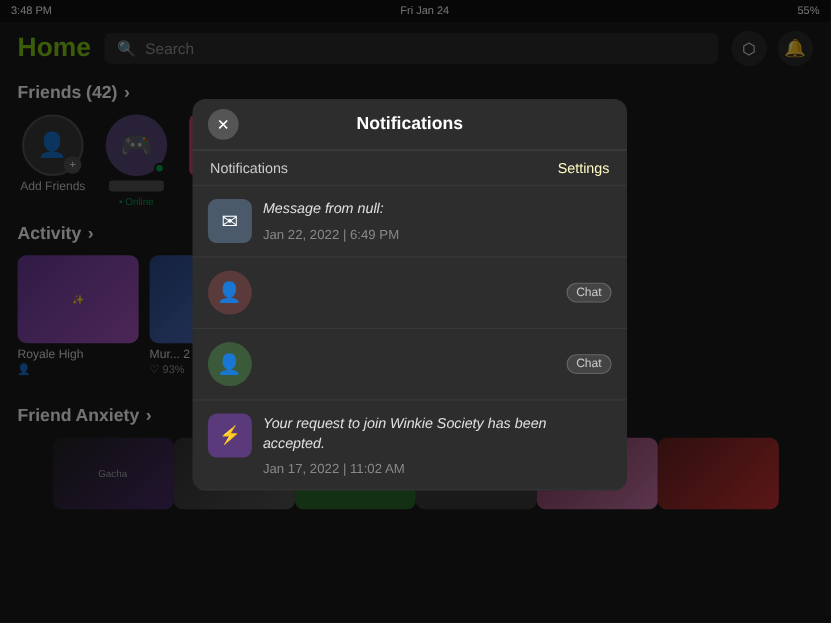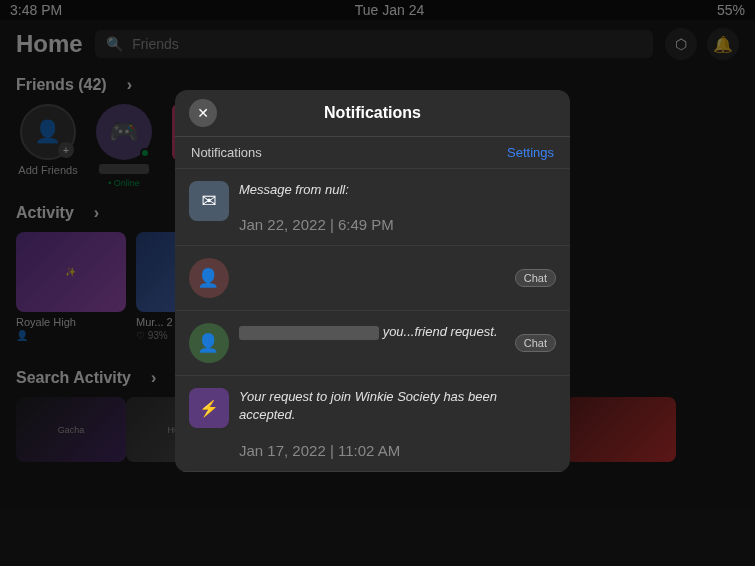--- a/index.html
+++ b/index.html
@@ -16,21 +16,21 @@
     
     .status-bar {
       position: absolute;
       top: 0; left: 0; right: 0;
       height: 20px;
       background: #111;
       display: flex;
       align-items: center;
       justify-content: space-between;
       padding: 0 10px;
-      font-size: 14px;
+      font-size: 10px;
       z-index: 10;
     }
 
     
     .app-bg {
       position: absolute;
       top: 20px; left: 0; right: 0; bottom: 0;
       background: #1c1c1c;
     }
 
@@ -38,21 +38,21 @@
     .top-nav {
       display: flex;
       align-items: center;
       padding: 8px 16px;
       gap: 12px;
       background: #1c1c1c;
     }
     .home-title {
       font-size: 24px;
       font-weight: 700;
-      color: #ffffff;
+      color: #84cc16;
       flex: 0 0 auto;
     }
     .search-bar {
       flex: 1;
       background: #2e2e2e;
       border-radius: 6px;
       display: flex;
       align-items: center;
       padding: 6px 12px;
       gap: 8px;
@@ -79,21 +79,21 @@
     
     .friends-section {
       padding: 8px 16px;
     }
     .section-header {
       font-size: 16px;
       font-weight: 600;
       color: #fff;
       display: flex;
       align-items: center;
-      gap: 20px;
+      gap: 6px;
       margin-bottom: 10px;
     }
     .friends-row {
       display: flex;
       gap: 12px;
       align-items: flex-start;
     }
     .friend-item {
       display: flex;
       flex-direction: column;
@@ -176,20 +176,21 @@
       gap: 8px;
       margin-top: 2px;
     }
 
     
     .activity-section {
       padding: 8px 16px;
     }
     .activity-row {
       display: flex;
+      justify-content: center;
     }
     .activity-thumb {
       width: 110px;
       height: 65px;
       border-radius: 8px;
       background: #3a3a3a;
       display: flex;
       align-items: center;
       justify-content: center;
       font-size: 10px;
@@ -250,21 +251,21 @@
       align-items: center;
       padding: 8px 16px;
       border-bottom: 1px solid #3a3a3a;
     }
     .modal-tab-label {
       font-size: 13px;
       color: #ccc;
     }
     .modal-settings {
       font-size: 13px;
-      color: #3b82f6;
+      color: #fef9c3;
       cursor: pointer;
     }
 
     
     .notif-list {
       max-height: 340px;
       overflow-y: auto;
     }
     .notif-item {
       display: flex;
@@ -301,23 +302,23 @@
     }
     .notif-text .blurred-name {
       display: inline-block;
       width: 120px;
       height: 14px;
       background: #555;
       border-radius: 3px;
       vertical-align: middle;
     }
     .notif-time {
-      font-size: 15px;
+      font-size: 12px;
       color: #888;
-      margin-top: 17px;
+      margin-top: 7px;
     }
     .notif-badge {
       background: #444;
       border: 1px solid #666;
       color: #ccc;
       font-size: 11px;
       padding: 2px 8px;
       border-radius: 10px;
       position: absolute;
       right: 14px;
@@ -349,31 +350,31 @@
       justify-content: center;
       position: relative;
       overflow: hidden;
     }
   </style>
 </head>
 <body>
 
 <div class="status-bar">
   <span>3:48 PM</span>
-  <span>Tue Jan 24</span>
+  <span>Fri Jan 24</span>
   <span>55%</span>
 </div>
 
 <div class="app-bg">
 
   <div class="top-nav">
     <span class="home-title">Home</span>
     <div class="search-bar">
       <span>🔍</span>
-      <span>Friends</span>
+      <span>Search</span>
     </div>
     <div class="nav-icons">
       <div class="nav-icon-btn">
         <span style="font-size:14px;">⬡</span>
       </div>
       <div class="nav-icon-btn">
         <span>🔔</span>
       </div>
     </div>
   </div>
@@ -454,21 +455,21 @@
         <div class="game-stats">
           <span>♡ 81%</span>
           <span>👥 2</span>
         </div>
       </div>
     </div>
   </div>
 
   <div class="activity-section">
     <div class="section-header">
-      <span>Search Activity</span>
+      <span>Friend Anxiety</span>
       <span>›</span>
     </div>
     <div class="activity-row">
       <div class="activity-thumb act-gacha">
         <span style="font-size:9px;color:#aaa;">Gacha</span>
       </div>
       <div class="activity-thumb act-hood">
         <span style="font-size:9px;color:#aaa;">HOOD</span>
       </div>
       <div class="activity-thumb act-green"></div>
@@ -512,24 +513,20 @@
         <span>👤</span>
       </div>
       <span class="notif-badge">Chat</span>
     </div>
 
     <div class="notif-item">
       <div class="notif-avatar" style="background:#3a5a3a;">
         <span>👤</span>
       </div>
       <div class="notif-content">
-        <div class="notif-text">
-          <span class="blurred-name" style="width:140px;"></span>
-          <span> you...friend request.</span>
-        </div>
       </div>
       <span class="notif-badge">Chat</span>
     </div>
 
     <div class="notif-item">
       <div class="notif-avatar notif-avatar group" style="background:#5a3a7a; border-radius:8px; width:40px; height:40px; flex:0 0 40px; display:flex; align-items:center; justify-content:center;">
         <span style="font-size:16px;">⚡</span>
       </div>
       <div class="notif-content">
         <div class="notif-text">Your request to join Winkie Society has been accepted.</div>

